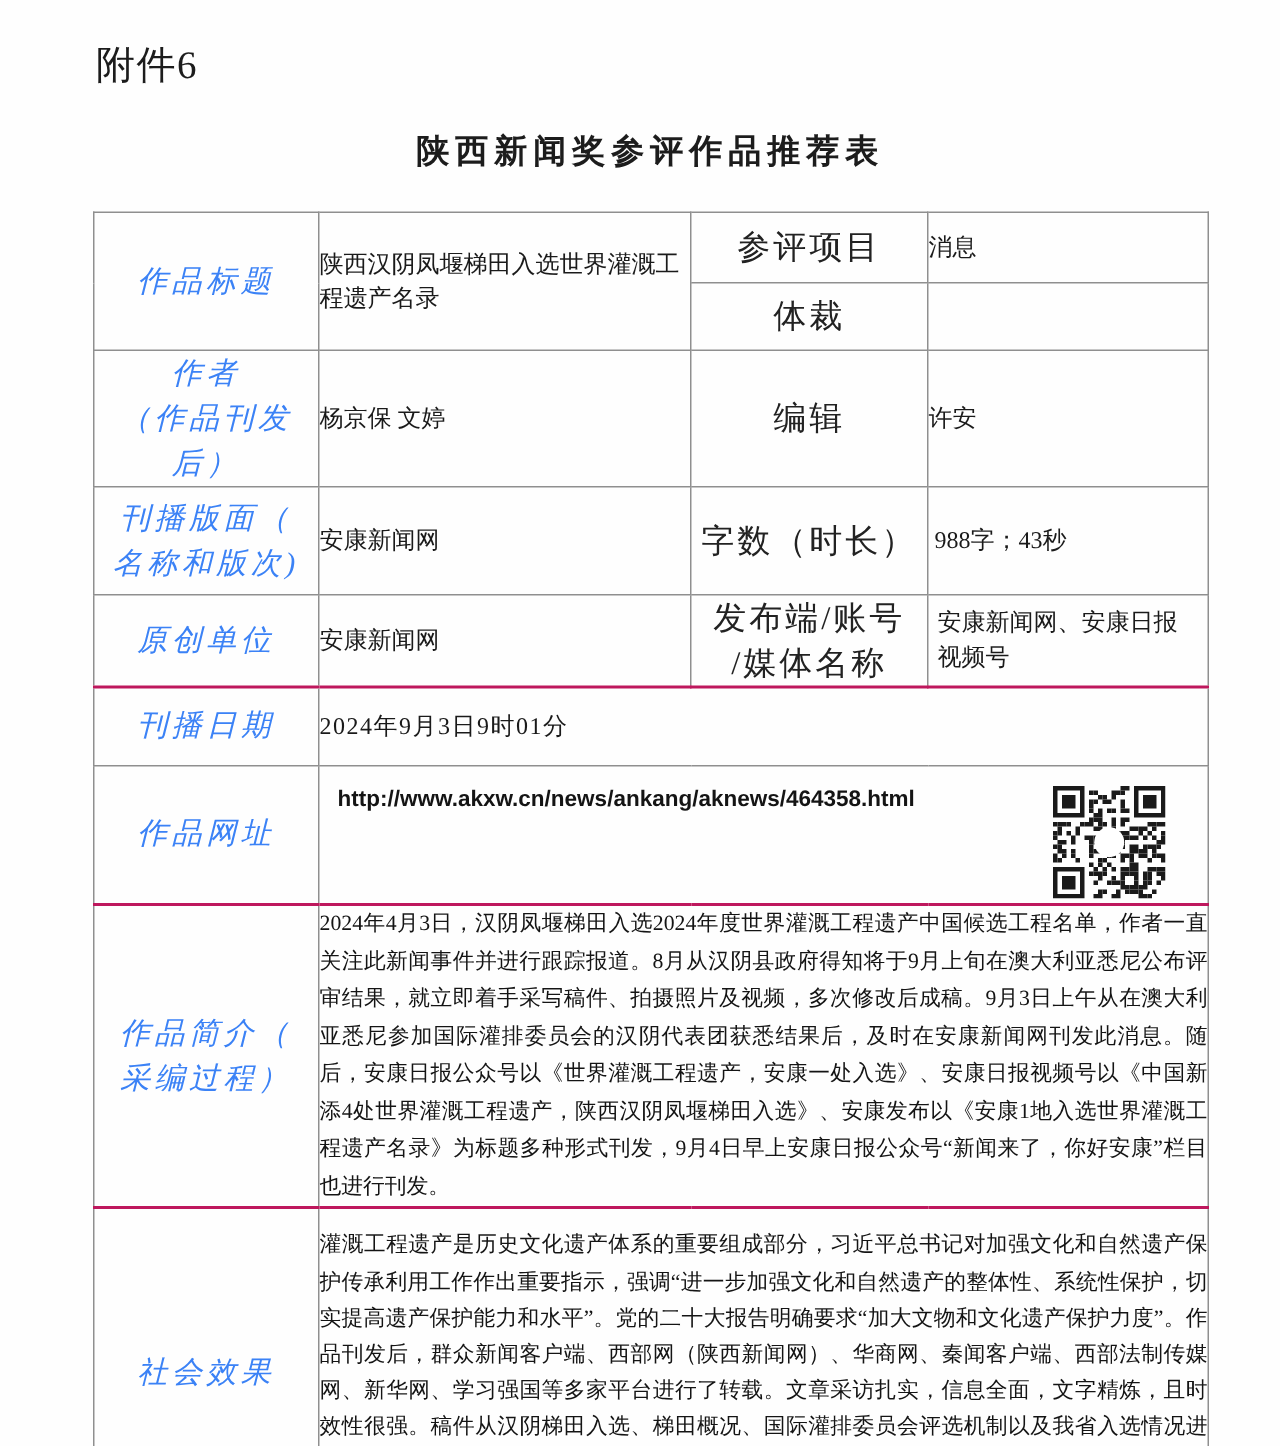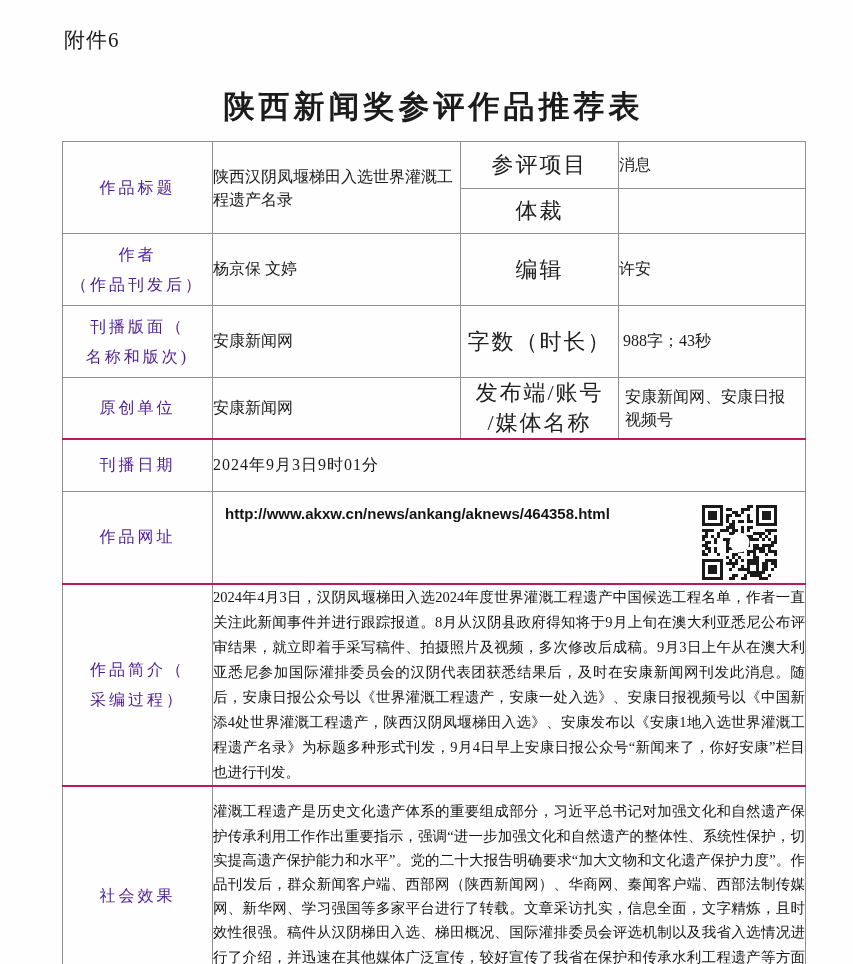--- a/index.html
+++ b/index.html
@@ -1,35 +1,35 @@
 <!DOCTYPE html>
 <html><head>
 <meta charset="utf-8">
 <style>
   html,body{margin:0;padding:0;}
   body{
     width:853px;height:964px;background:#fefefe;overflow:hidden;position:relative;
     font-family:"Liberation Serif","DejaVu Serif",serif;color:#1c1c1c;
   }
-  .attachment{position:absolute;left:64px;top:26px;font-size:21px;letter-spacing:1px;}
+  .attachment{position:absolute;left:64px;top:26px;font-size:26px;letter-spacing:1px;}
   .doc-title{position:absolute;left:62px;top:86px;width:743px;text-align:center;
-    font-size:31px;font-weight:bold;letter-spacing:4px;}
+    font-size:22px;font-weight:bold;letter-spacing:4px;}
   table.form{
     position:absolute;left:62px;top:141px;width:743px;
     border-collapse:collapse;table-layout:fixed;
   }
   table.form td{
     border:1px solid #8f8f8f;vertical-align:middle;overflow:hidden;
     padding:0;
   }
   tr.heavy td{border-top:2px solid #be185d;}
   table.form{border-bottom:1px solid #a8a8a8;}
   td.label{
-    text-align:center;font-size:16px;letter-spacing:3px;line-height:30px;
-    white-space:pre-line;color:#4c1d95;
+    text-align:center;font-size:20px;letter-spacing:3px;line-height:30px;
+    white-space:pre-line;color:#3b82f6;font-style:italic;
   }
   td.label2{
     text-align:center;font-size:22px;letter-spacing:2px;line-height:30px;
     white-space:pre-line;color:#222;
   }
   td.val{font-size:16px;padding:4px 10px;color:#1a1a1a;}
   td.val-top{vertical-align:top;}
   .title-val{font-size:15px;line-height:23px;}
   .small-val{font-size:15px;}
   .wrap-val{font-size:15px;line-height:23px;}

